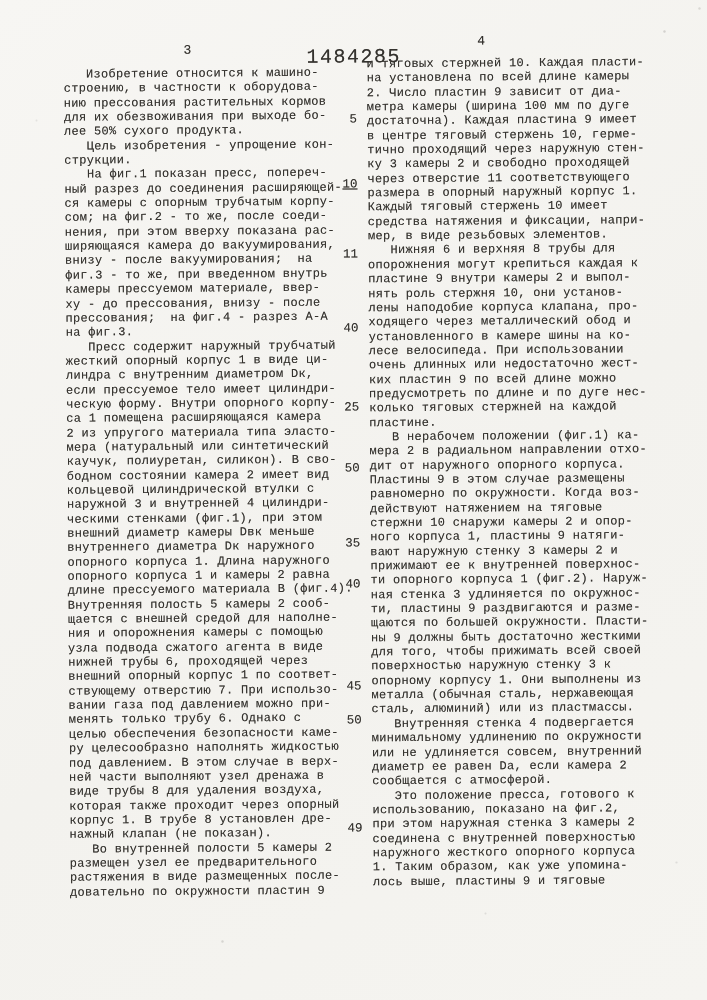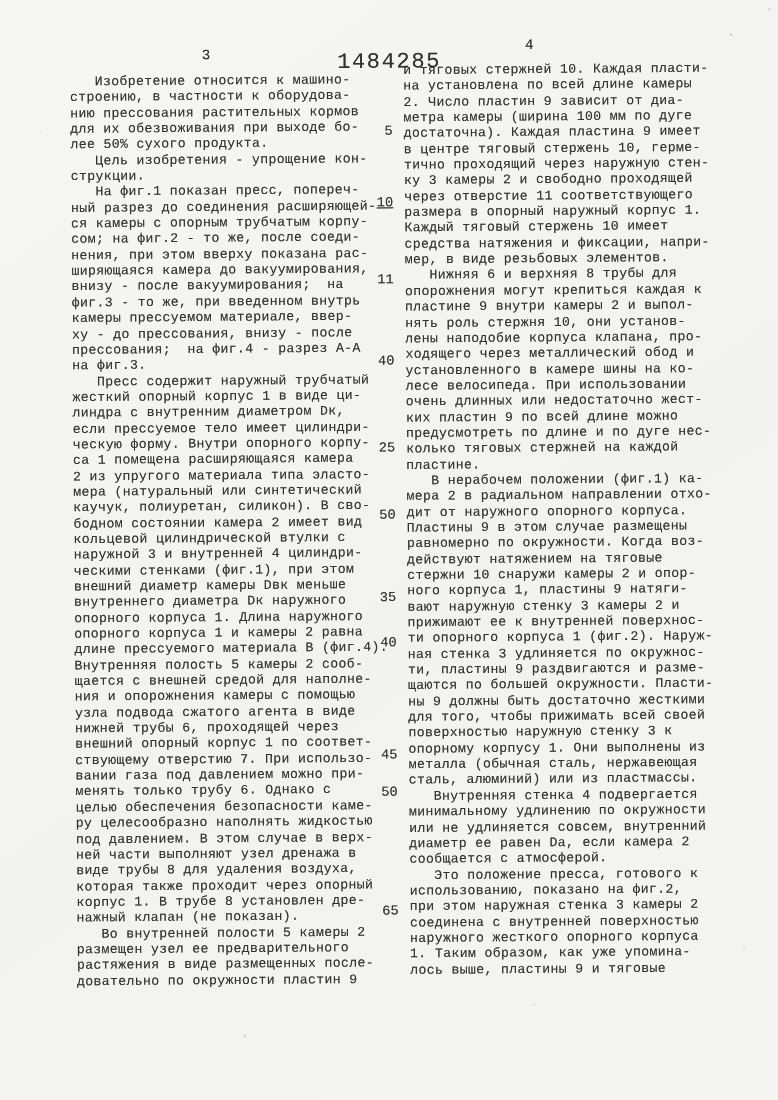--- a/index.html
+++ b/index.html
@@ -146,21 +146,21 @@
     <span class="gnum" style="top: 113px;">5</span>
         <span class="gnum" style="top: 178px; text-decoration: underline;">10</span>
         <span class="gnum" style="top: 248px;">11</span>
         <span class="gnum" style="top: 322px;">40</span>
         <span class="gnum" style="top: 401px;">25</span>
         <span class="gnum" style="top: 462px;">50</span>
         <span class="gnum" style="top: 537px;">35</span>
         <span class="gnum" style="top: 578px;">40</span>
         <span class="gnum" style="top: 680px;">45</span>
         <span class="gnum" style="top: 714px;">50</span>
-        <span class="gnum" style="top: 822px;">65</span>
+        <span class="gnum" style="top: 822px;">49</span>
       </div>
 
     <div class="col col-right">
 
     <div class="line">и тяговых стержней 10. Каждая пласти-</div>
         <div class="line">на установлена по всей длине камеры</div>
         <div class="line">2. Число пластин 9 зависит от диа-</div>
         <div class="line">метра камеры (ширина 100 мм по дуге</div>
         <div class="line">достаточна). Каждая пластина 9 имеет</div>
         <div class="line">в центре тяговый стержень 10, герме-</div>

